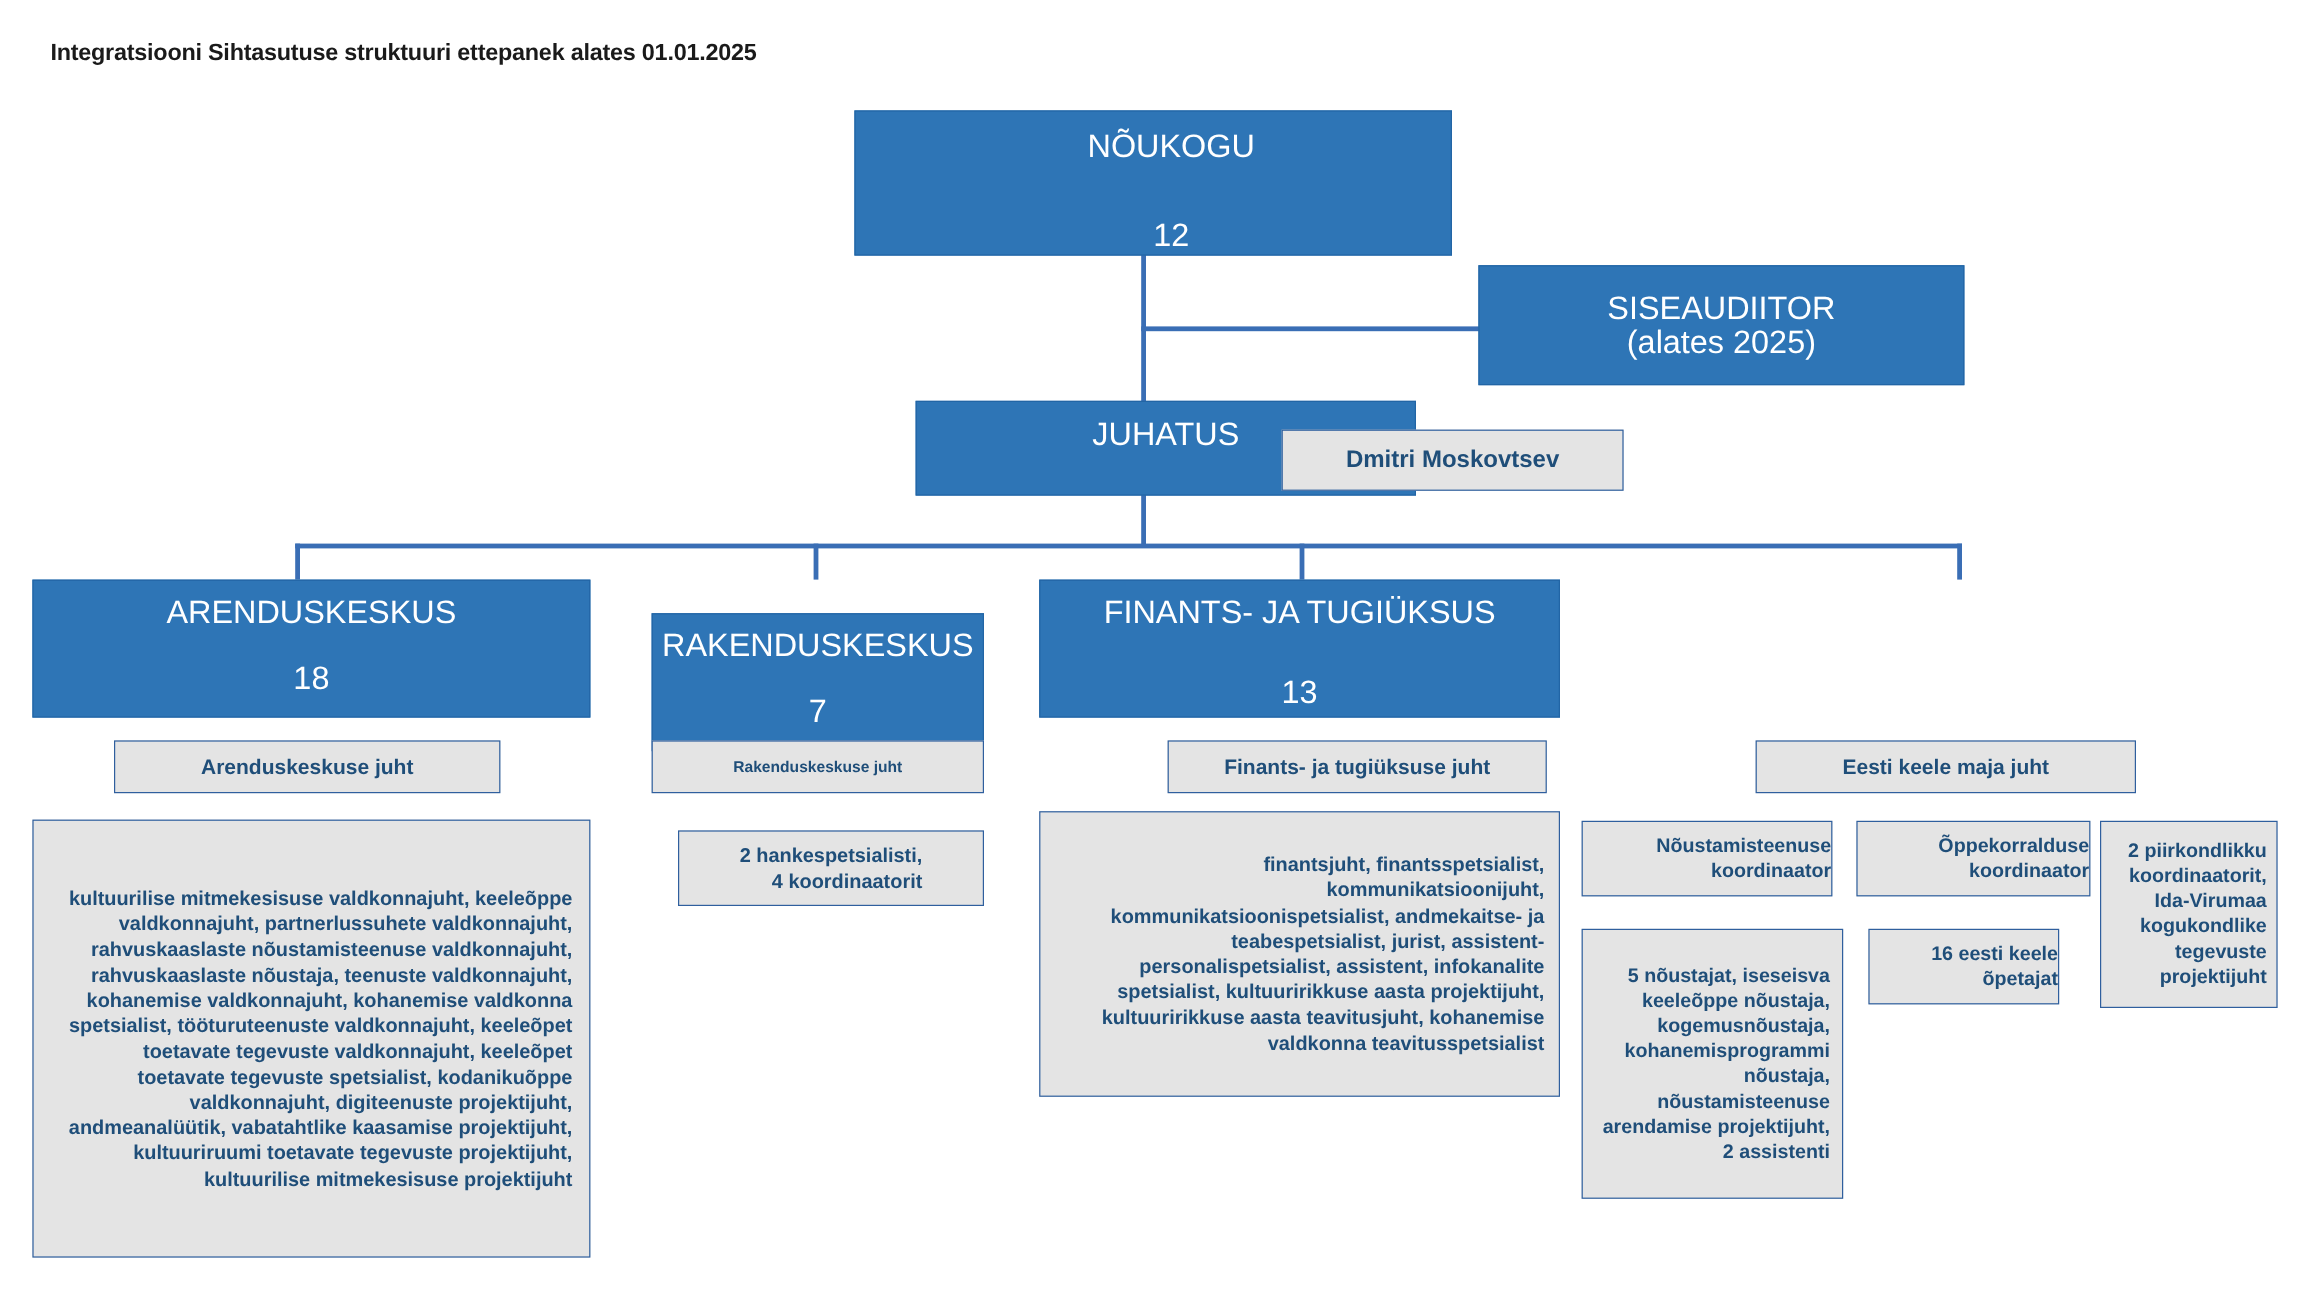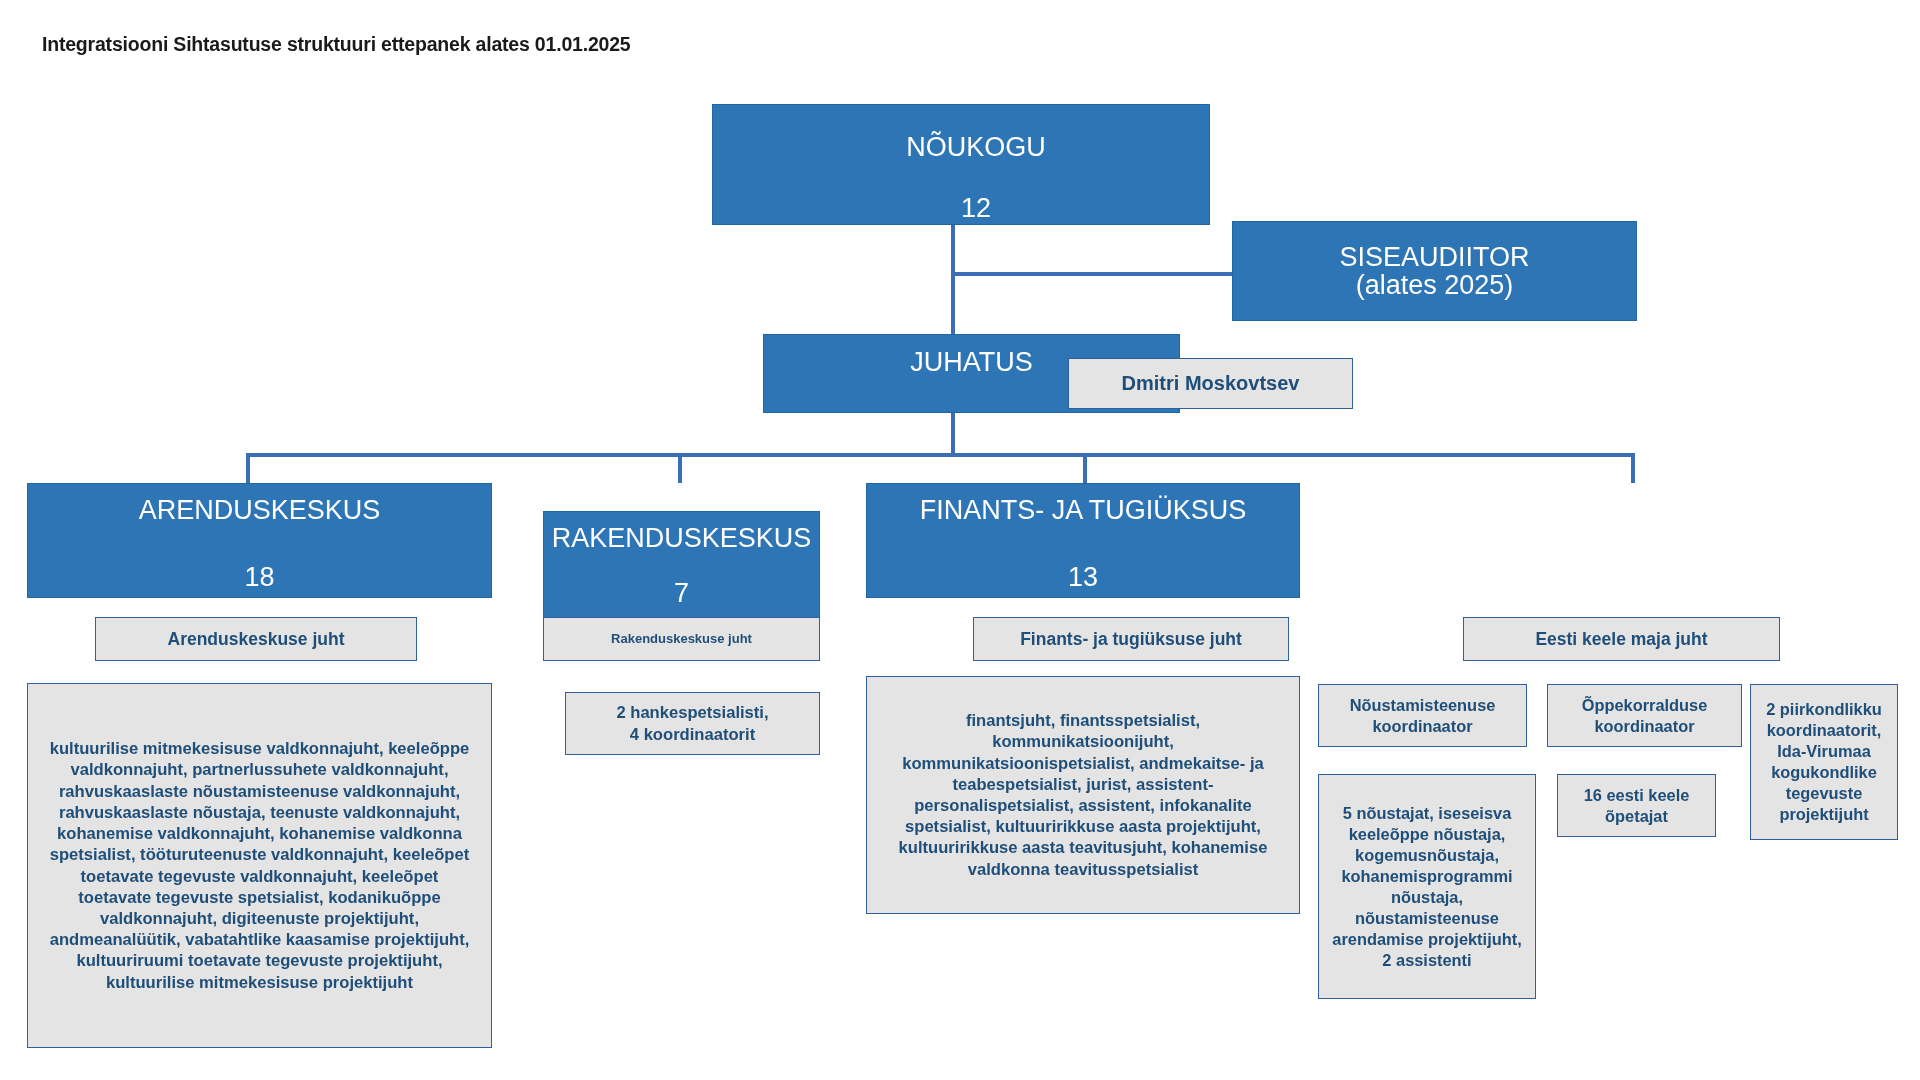--- a/index.html
+++ b/index.html
@@ -66,21 +66,21 @@
     border: 1.6px solid #2f5f9e;
     box-sizing: border-box;
     color: #1f4e79;
     font-weight: bold;
     display: flex;
     align-items: center;
     justify-content: center;
     text-align: center;
     line-height: 1.28;
   }
-  .gray-box span { display: block; white-space: pre-line; }
+  .gray-box span { display: block; white-space: pre-line; text-align: right; }
 
   
   .line {
     position: absolute;
     background: #3a6eb5;
   }
   .line.v { width: 4px; }
   .line.h { height: 4px; }
 </style>
 </head>
@@ -96,40 +96,40 @@
 
   <div class="line v" style="left:951px; top:412px; height:43px;"></div>
 
   <div class="line h" style="left:246px; top:453px; width:1389px;"></div>
 
   <div class="line v" style="left:246px; top:453px; height:30px;"></div>
   <div class="line v" style="left:678px; top:453px; height:30px;"></div>
   <div class="line v" style="left:1083px; top:453px; height:30px;"></div>
   <div class="line v" style="left:1631px; top:453px; height:30px;"></div>
 
-  <div class="unit-box" style="left:712px; top:104px; width:498px; height:121px; justify-content:flex-end; padding-top:15px;padding-left:30px;">
+  <div class="unit-box" style="left:712px; top:92px; width:498px; height:121px; justify-content:space-between; padding-top:15px;padding-left:30px;">
     <div class="unit-title">NÕUKOGU</div>
     <div class="unit-count" style="margin-top:32px;">12</div>
   </div>
 
   <div class="unit-box" style="left:1232px; top:221px; width:405px; height:100px; justify-content:center;">
     <div class="unit-title">SISEAUDIITOR
 (alates 2025)</div>
   </div>
 
   <div class="unit-box" style="left:763px; top:334px; width:417px; height:79px; justify-content:flex-start; padding-top:13px;">
     <div class="unit-title">JUHATUS</div>
   </div>
   <div class="gray-box" style="left:1068px; top:358px; width:285px; height:51px; font-size:20px;">
     <span>Dmitri Moskovtsev</span>
   </div>
 
   <div class="unit-box" style="left:27px; top:483px; width:465px; height:115px; justify-content:flex-start; padding-top:12px;">
     <div class="unit-title">ARENDUSKESKUS</div>
-    <div class="unit-count" style="margin-top:38px;">18</div>
+    <div class="unit-count" style="margin-top:26px;">18</div>
   </div>
   <div class="gray-box" style="left:95px; top:617px; width:322px; height:44px; font-size:17.5px;">
     <span>Arenduskeskuse juht</span>
   </div>
   <div class="gray-box" style="left:27px; top:683px; width:465px; height:365px; font-size:16.6px; padding:24px 14px;">
     <span>kultuurilise mitmekesisuse valdkonnajuht, keeleõppe valdkonnajuht, partnerlussuhete valdkonnajuht, rahvuskaaslaste nõustamisteenuse valdkonnajuht, rahvuskaaslaste nõustaja, teenuste valdkonnajuht, kohanemise valdkonnajuht, kohanemise valdkonna spetsialist, tööturuteenuste valdkonnajuht, keeleõpet toetavate tegevuste valdkonnajuht, keeleõpet toetavate tegevuste spetsialist, kodanikuõppe valdkonnajuht, digiteenuste projektijuht, andmeanalüütik, vabatahtlike kaasamise projektijuht, kultuuriruumi toetavate tegevuste projektijuht, kultuurilise mitmekesisuse projektijuht</span>
   </div>
 
   <div class="unit-box" style="left:543px; top:483px; width:277px; height:115px; justify-content:flex-start; padding-top:12px;margin-top:28px;">
     <div class="unit-title">RAKENDUSKESKUS</div>

